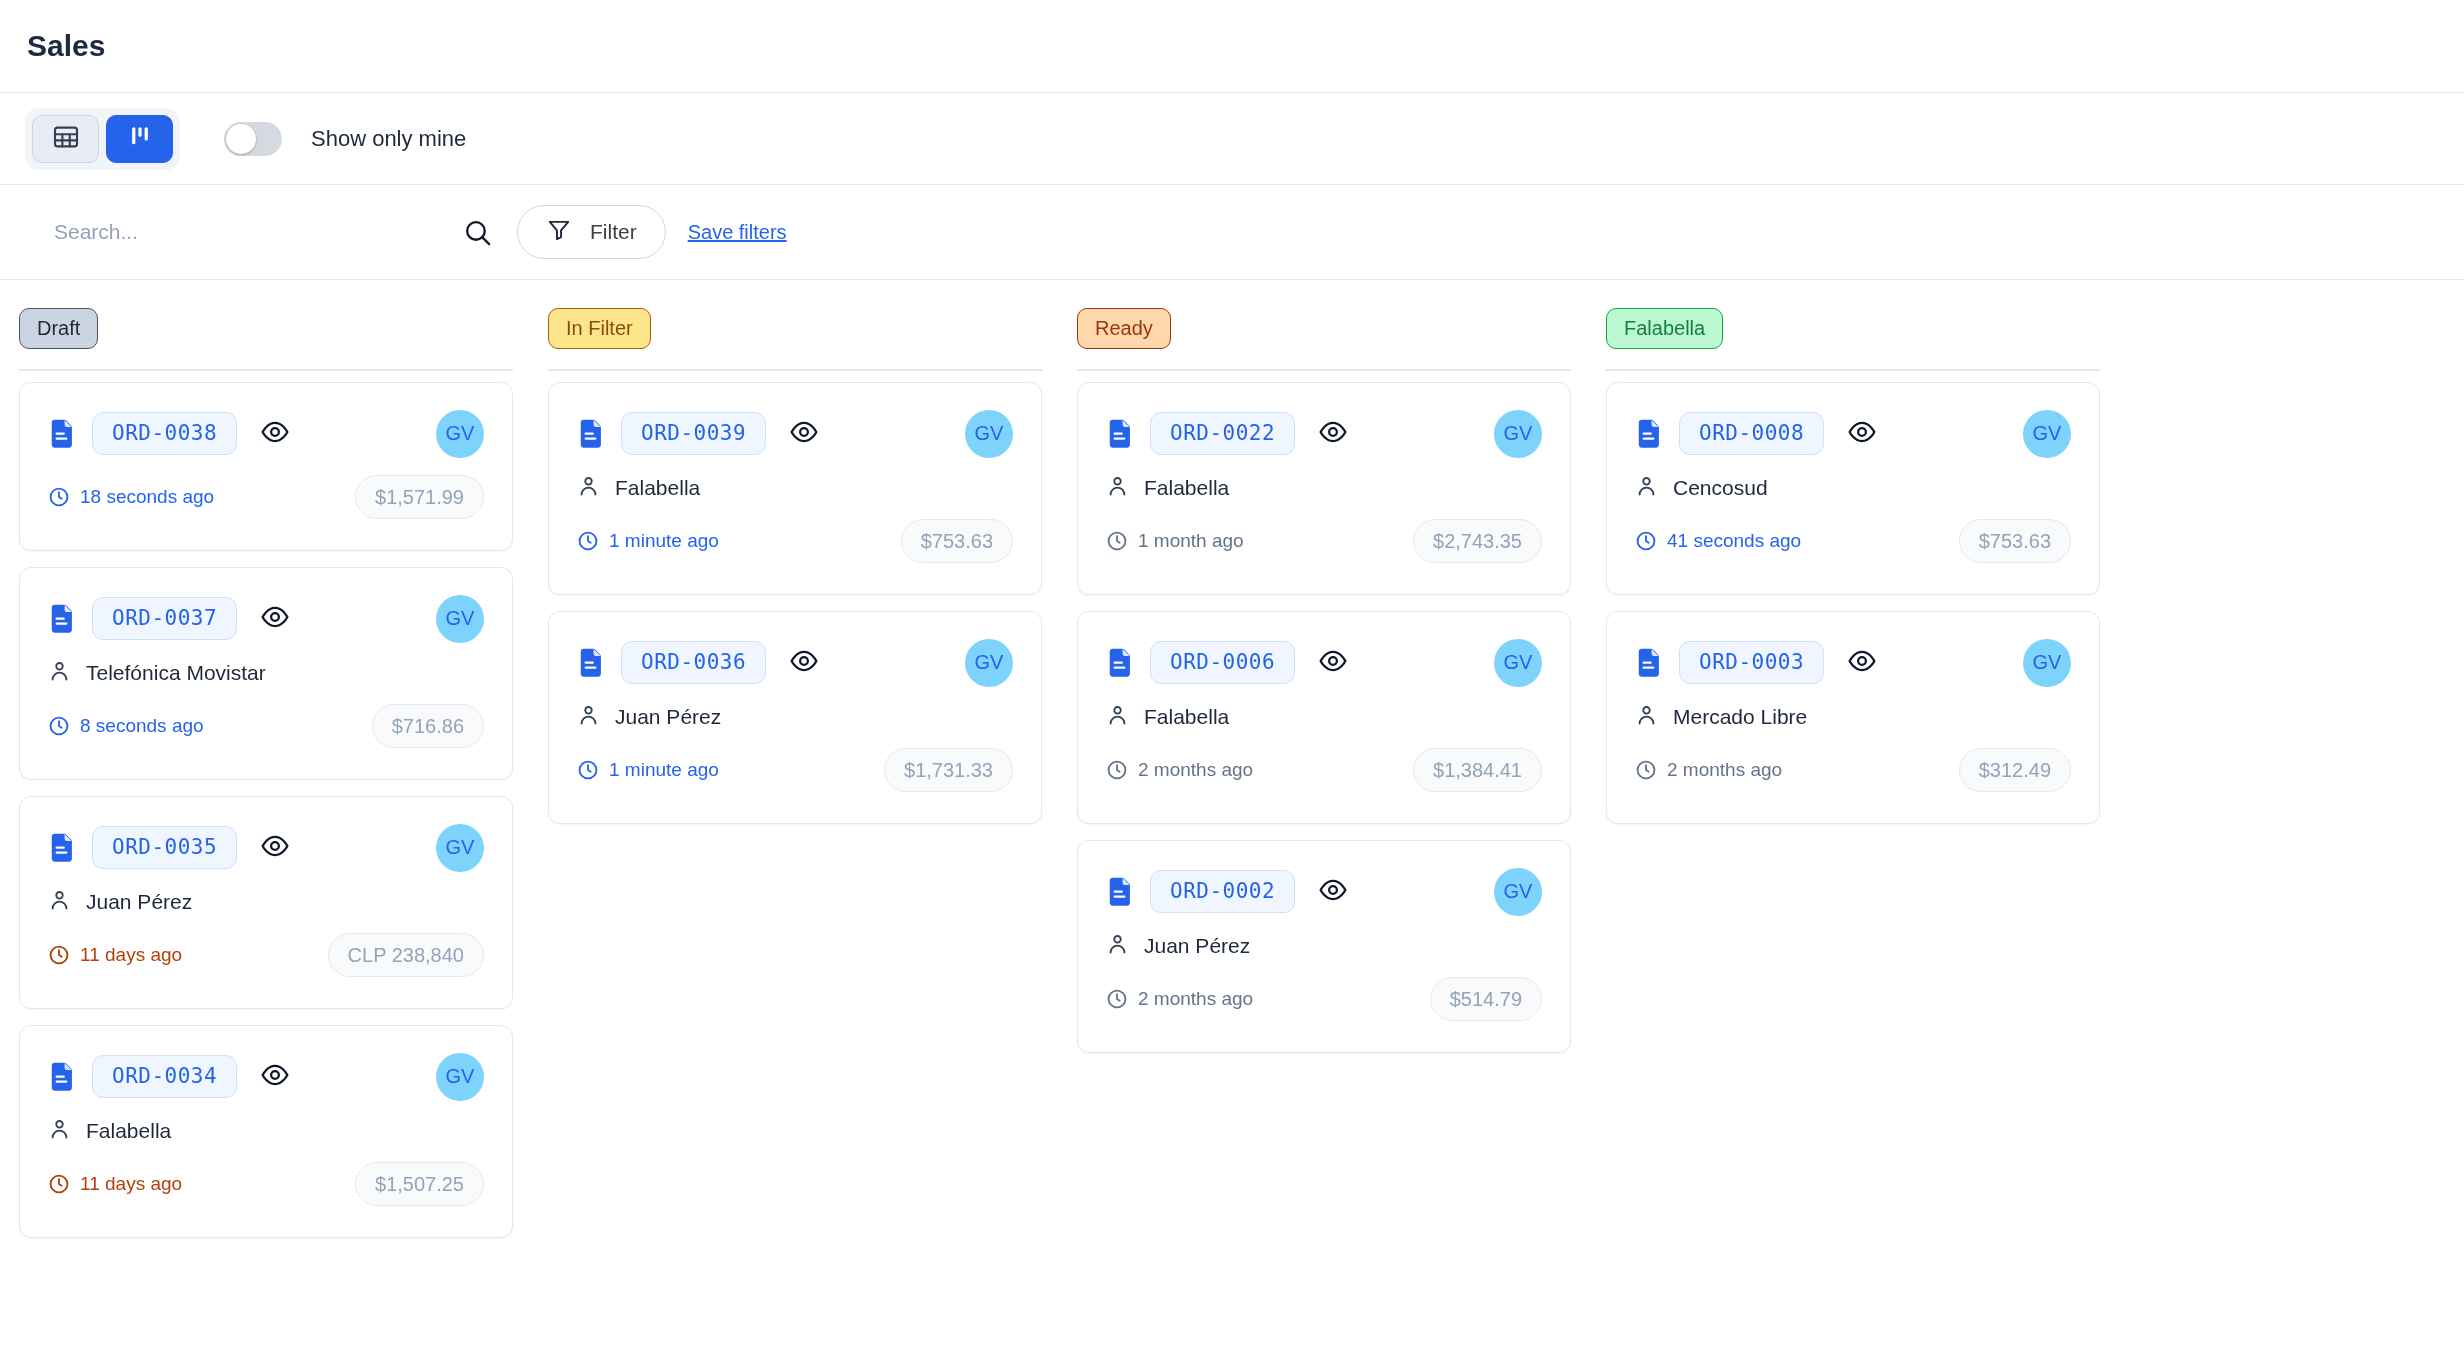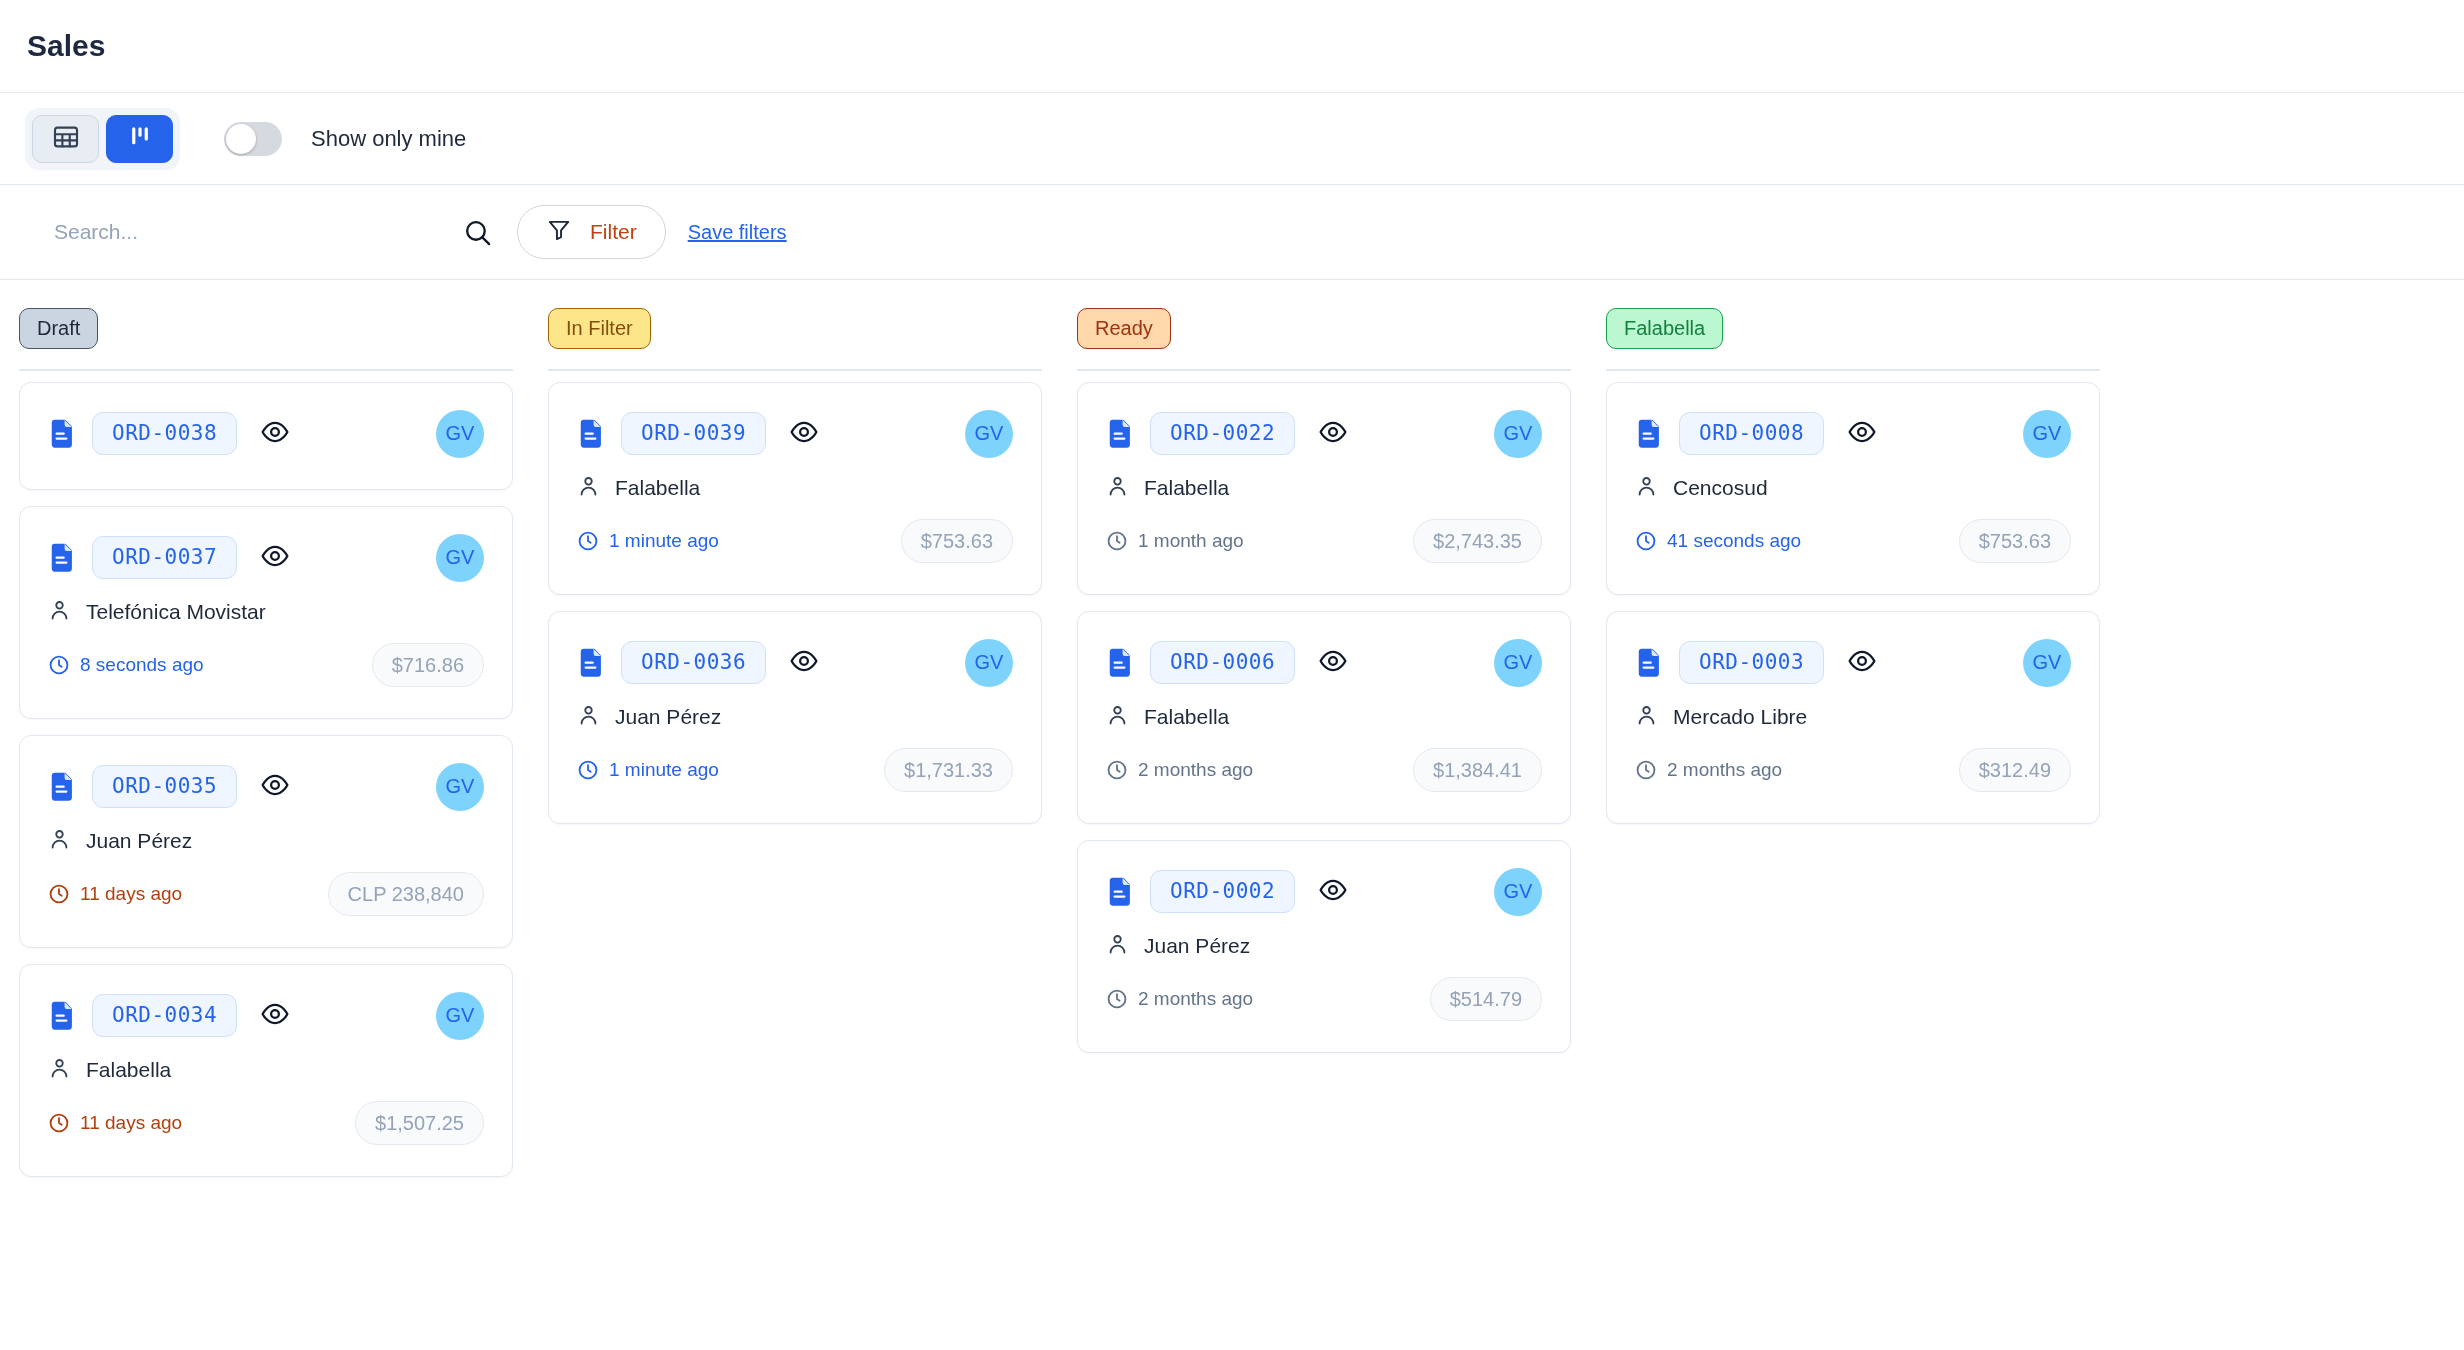--- a/index.html
+++ b/index.html
@@ -52,21 +52,21 @@
   .search-input{
     border:none; outline:none; font-size:21px; width:400px;
     color:#1e293b; font-family:"Liberation Sans", sans-serif; background:transparent;
   }
   .search-input::placeholder{ color:#94a3b8; }
   .search-icon-wrap{ display:flex; margin-left:10px; }
   .filter-btn{
     margin-left:24px; display:flex; align-items:center; gap:18px;
     height:54px; padding:0 28px; border-radius:27px;
     background:#fff; border:1.5px solid #d1d5db;
-    font-size:21px; color:#c2410c; cursor:pointer;
+    font-size:21px; color:#404040; cursor:pointer;
     font-family:"Liberation Sans", sans-serif;
   }
   .save-filters{
     margin-left:22px; font-size:20px; color:#2563eb;
     text-decoration:underline; cursor:pointer;
   }
 
   
   .board{
     display:flex; gap:35px; align-items:flex-start;
@@ -182,20 +182,32 @@
               </span>
               <span class="ord-pill">ORD-0038</span>
               <button class="eye-btn">
                 <span class="icon"><svg width="30" height="30" viewBox="0 0 24 24" fill="none" stroke="#0f172a" stroke-width="1.8" stroke-linecap="round" stroke-linejoin="round">
                     <path d="M2.1 12s3.6-7.3 9.9-7.3S21.9 12 21.9 12s-3.6 7.3-9.9 7.3S2.1 12 2.1 12z"></path>
                     <circle cx="12" cy="12" r="3.1"></circle>
                   </svg></span>
               </button>
               <span class="avatar">GV</span>
             </div>
+            <div class="card-row3">
+              <span class="time t-recent">
+                <span class="icon" style="display: flex;">
+                  <svg width="22" height="22" viewBox="0 0 24 24" fill="none" stroke="currentColor" stroke-width="2" stroke-linecap="round" stroke-linejoin="round">
+                    <circle cx="12" cy="12" r="9.2"></circle>
+                    <path d="M12 6.8v5.2l2.9 1.9"></path>
+                  </svg>
+                </span>
+                <span>18 seconds ago</span>
+              </span>
+              <span class="price-pill">$1,571.99</span>
+            </div>
           </div>
           <div class="card">
             <div class="card-row1">
               <span class="doc-icon-wrap">
                 <svg width="27" height="31" viewBox="0 0 24 28" fill="none">
                   <path d="M6 1.5h8.6c.6 0 1.2.25 1.6.7l4.6 4.8c.4.42.6.97.6 1.55V24a2.8 2.8 0 0 1-2.8 2.8H6A2.8 2.8 0 0 1 3.2 24V4.3A2.8 2.8 0 0 1 6 1.5z" fill="#2563eb"></path>
                   <path d="M14.8 1.7v4.4a2 2 0 0 0 2 2h4.3z" fill="#ffffff" opacity=".85"></path>
                   <path d="M7.6 14.2h6.4M7.6 18.6h8.8" stroke="#ffffff" stroke-width="2" stroke-linecap="round"></path>
                 </svg>
               </span>

